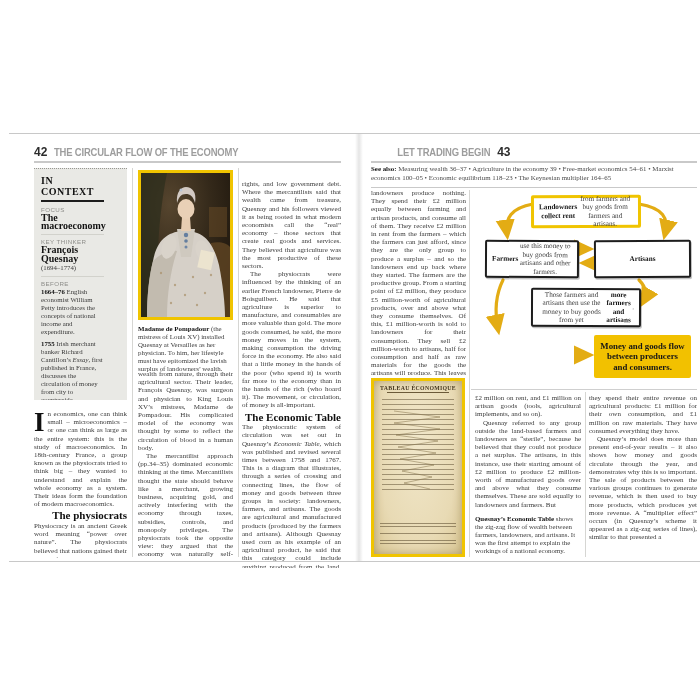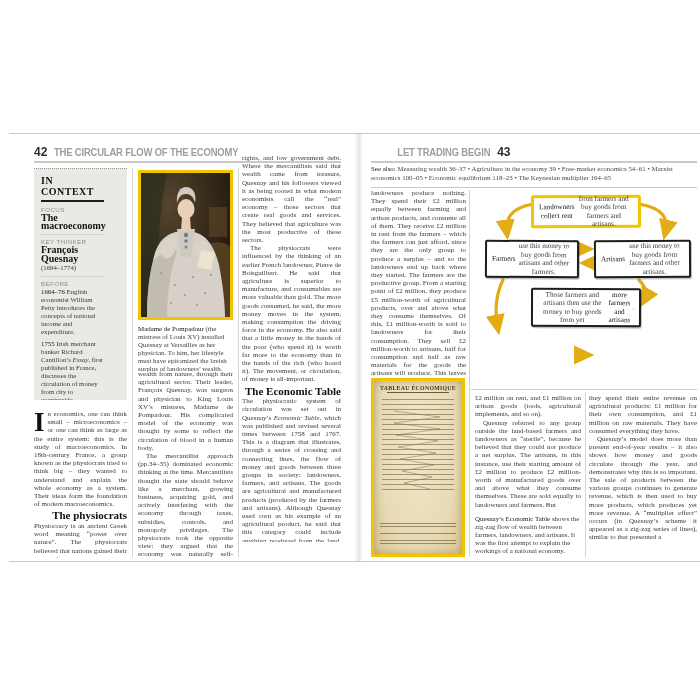--- a/index.html
+++ b/index.html
@@ -19,21 +19,21 @@
           letter-spacing:-.2px;display:inline-block;transform:scaleX(.9);transform-origin:left;}
   .pg-head.right{justify-content:flex-start;}
   .pg-head.right .run-head{transform-origin:right;}
   .pg-head.right .pg-num{transform-origin:right;}
 
   .bodytext{font-size:7px;line-height:8.2px;text-align:justify;color:#3a3a3a;}
   .para{margin:0;}
   .para-indent{text-indent:8px;}
   .subhead{font-weight:700;color:#0f0f0f;font-size:11px;line-height:9.5px;margin:3px 0 1px;text-align:right;text-indent:0;}
   .dropcap{float:left;font-weight:700;font-size:27px;line-height:23px;color:#101010;margin:1px 3px 0 0;}
-  .st-b{font-weight:400;color:#141414;}
+  .st-b{font-weight:700;color:#141414;}
   .st-i{font-style:italic;}
 
   .ctx{position:absolute;left:25px;top:168px;width:93px;height:232px;box-sizing:border-box;
        background:#e9e9e5;border-top:1px dotted #979792;padding:6px 23px 6px 7px;overflow:hidden;}
   .ctx-title{font-weight:700;font-size:10px;letter-spacing:.5px;color:#101010;}
   .ctx-black-rule{height:1.6px;background:#1c1c1c;margin:3px 0 4px;}
   .ctx-label{font-family:"Liberation Sans","DejaVu Sans",sans-serif;font-size:6.2px;letter-spacing:.4px;color:#8e8e8a;margin-top:3px;}
   .ctx-strong{font-weight:700;font-size:10px;line-height:8.4px;color:#121212;margin-top:1px;}
   .ctx-item{font-size:6.8px;line-height:8px;color:#3a3a3a;margin-top:1px;text-align:left;}
   .ctx-gap{margin-top:4px;}
@@ -151,21 +151,21 @@
     </svg>
   </div>
 
   <div class="abs caption" style="left:129px;top:325px;width:95px"><span class="st-b">Madame de Pompadour</span><span> (the mistress of Louis XV) installed Quesnay at Versailles as her physician. To him, her lifestyle must have epitomized the lavish surplus of landowners’ wealth.</span></div>
 
   <div class="abs bodytext" style="left:129px;top:370px;width:95px;height:188px;overflow:hidden">
     <div class="para">wealth from nature, through their agricultural sector. Their leader, François Quesnay, was surgeon and physician to King Louis XV’s mistress, Madame de Pompadour. His complicated model of the economy was thought by some to reflect the circulation of blood in a human body.</div>
     <div class="para para-indent">The mercantilist approach (pp.34–35) dominated economic thinking at the time. Mercantilists thought the state should behave like a merchant, growing business, acquiring gold, and actively interfering with the economy through taxes, subsidies, controls, and monopoly privileges. The physiocrats took the opposite view: they argued that the economy was naturally self-regulating, and needed only to be protected from bad influences. They favoured free trade, low taxes, secure property</div>
   </div>
 
-  <div class="abs bodytext" style="left:233px;top:154px;width:99px;height:388px;overflow:hidden">
+  <div class="abs bodytext" style="left:233px;top:180px;width:99px;height:388px;overflow:hidden">
     <div class="para">rights, and low government debt. Where the mercantilists said that wealth came from treasure, Quesnay and his followers viewed it as being rooted in what modern economists call the “real” economy – those sectors that create real goods and services. They believed that agriculture was the most productive of these sectors.</div>
     <div class="para para-indent">The physiocrats were influenced by the thinking of an earlier French landowner, Pierre de Boisguilbert. He said that agriculture is superior to manufacture, and consumables are more valuable than gold. The more goods consumed, he said, the more money moves in the system, making consumption the driving force in the economy. He also said that a little money in the hands of the poor (who spend it) is worth far more to the economy than in the hands of the rich (who hoard it). The movement, or circulation, of money is all-important.</div>
     <div class="subhead">The Economic Table</div>
     <div class="para"><span>The physiocratic system of circulation was set out in Quesnay’s </span><span class="st-i">Economic Table</span><span>, which was published and revised several times between 1758 and 1767. This is a diagram that illustrates, through a series of crossing and connecting lines, the flow of money and goods between three groups in society: landowners, farmers, and artisans. The goods are agricultural and manufactured products (produced by the farmers and artisans). Although Quesnay used corn as his example of an agricultural product, he said that this category could include anything produced from the land, including mining products.</span></div>
 
   </div>
 
   <div class="pg-head right" style="left:378px;top:144px;width:310px">
     <span class="run-head">LET TRADING BEGIN</span>
     <span class="pg-num">43</span>
@@ -202,27 +202,27 @@
     <div class="dbox ybord" style="left:60px;top:3px;width:110px;height:33px;transform:rotate(-.2deg)">
         <span class="st-b">Landowners collect rent</span>
         <span> from farmers and buy goods from farmers and artisans.</span>
       </div>
     <div class="dbox" style="left:14px;top:48px;width:94px;height:38px;transform:rotate(.3deg)">
         <span class="st-b">Farmers</span>
         <span> use this money to buy goods from artisans and other farmers.</span>
       </div>
     <div class="dbox" style="left:123px;top:48px;width:97px;height:38px;transform:rotate(-.3deg)">
         <span class="st-b">Artisans</span>
-        <span> use this money to buy goods from farmers and other artisans.</span>
       </div>
     <div class="dbox" style="left:60px;top:96px;width:110px;height:39px;transform:rotate(.2deg)">
         <span>Those farmers and artisans then use the money to buy goods from yet </span>
         <span class="st-b">more farmers and artisans</span>
         <span>.</span>
       </div>
+    <div class="dbox ysolid" style="left:123px;top:143px;width:97px;height:43px">Money and goods flow between producers and consumers.</div>
   </div>
   <div class="hrule" style="left:462px;top:389px;width:226px;height:1px;background:#cfcfcf"></div>
 
   <div class="tableau">
     <div class="tab-title">TABLEAU ÉCONOMIQUE</div>
     <div class="tab-underline"></div>
     <div class="tab-lines"></div>
     <svg class="tab-zigzag" width="74" height="96" viewBox="0 0 74 96">
       <path d="M12,8 L58,14 L12,20 L58,26 L14,32 L56,38 L16,44 L54,50 L18,56 L52,62 L20,68 L50,74 L22,80 L48,86" stroke="#83704a" stroke-width=".6" fill="none" opacity=".85"></path>
     </svg>

